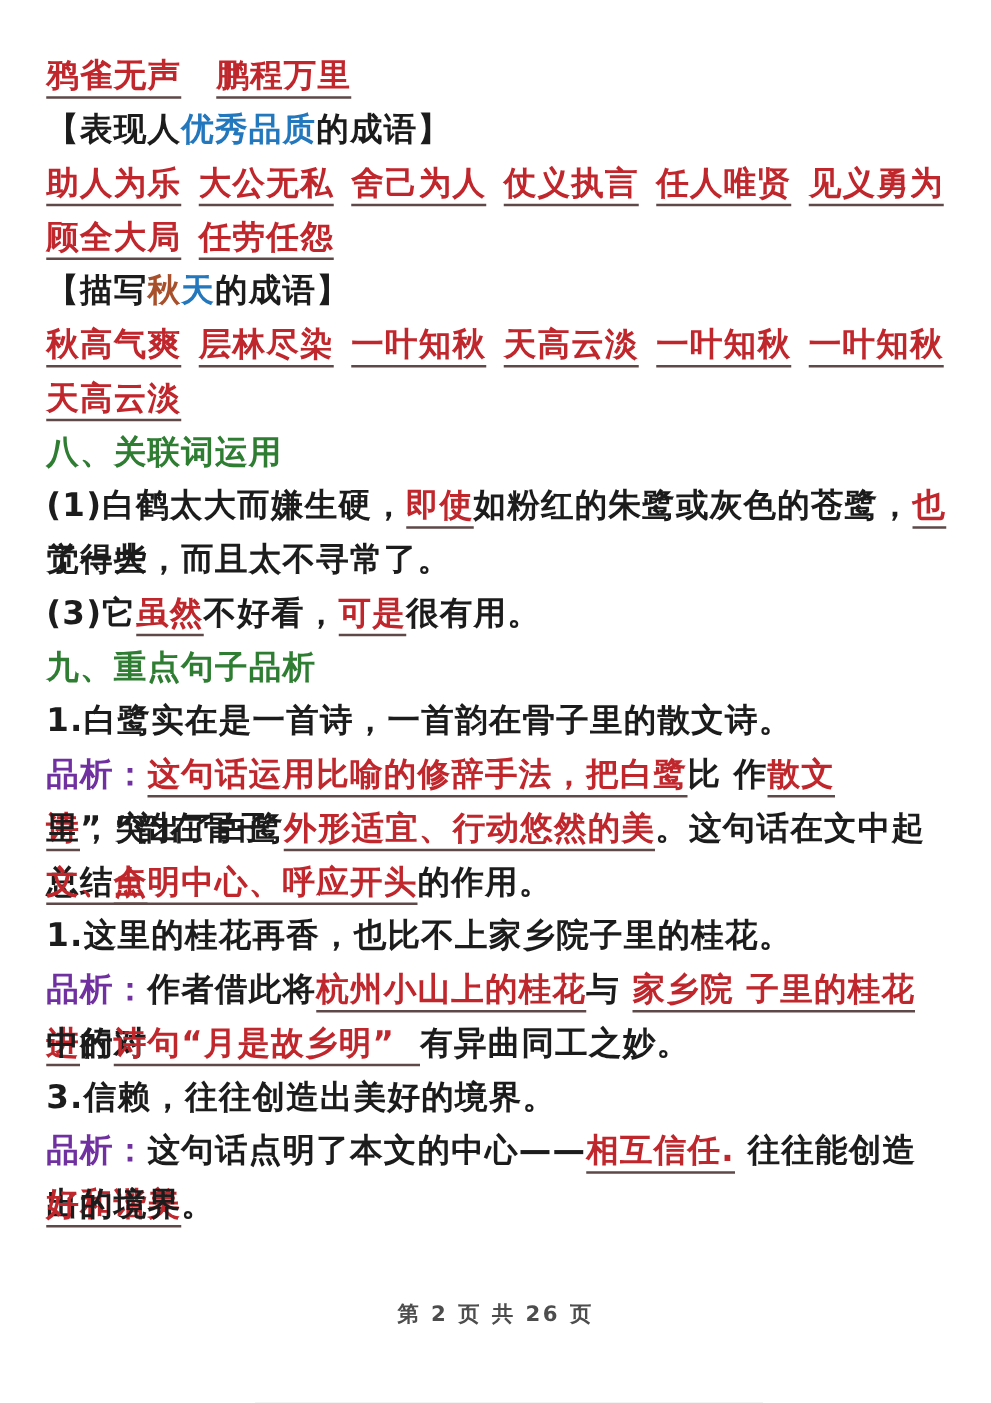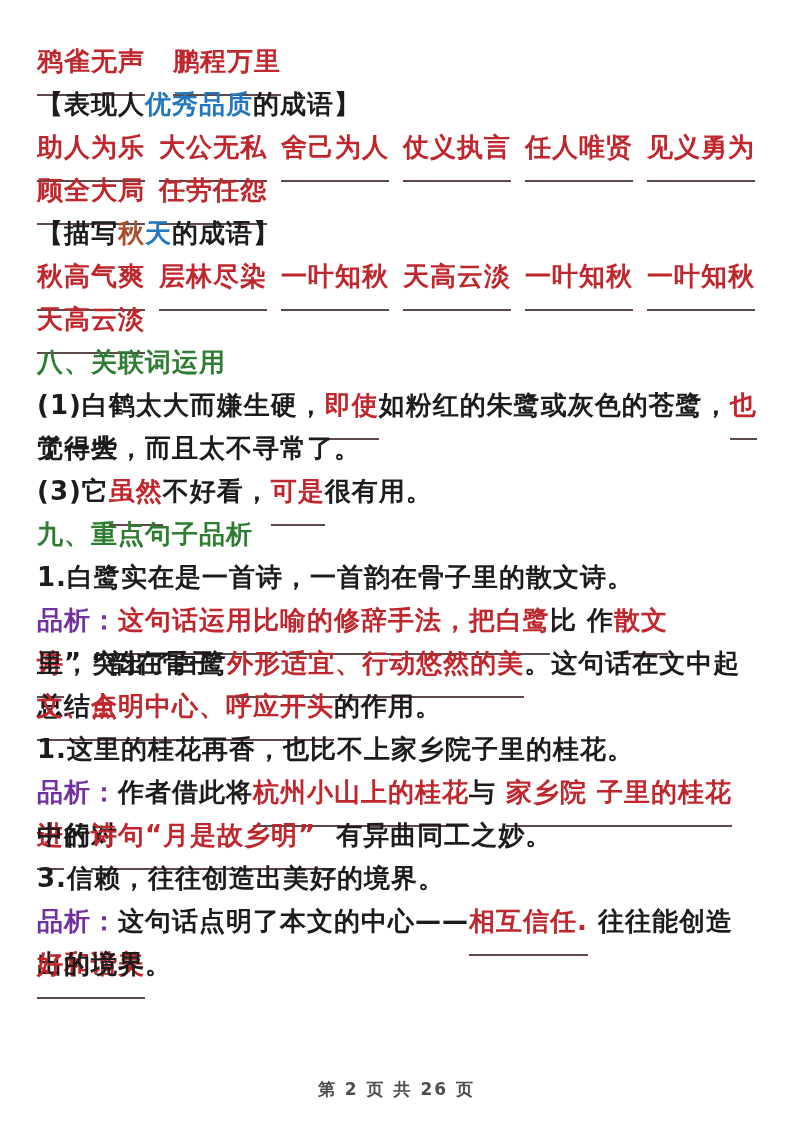--- a/index.html
+++ b/index.html
@@ -21,35 +21,35 @@
     letter-spacing:1px;
     font-weight:600;
   }
   .seg { display:inline; }
   
   .seg-k { color:#1c1c1c;text-align:center; }
   
   .seg-r {
     color:#c0272d;
     border-bottom:2px solid #5f4848;
-    padding-bottom:18px;
+    padding-bottom:1px;
   }
   
   .seg-bl { color:#2377bd; }
   
   .seg-br { color:#a8502c; }
   
   .seg-g { color:#2e7d32; font-weight:700;margin-top:24px; }
   
   .seg-p { color:#7030a0; font-weight:700; }
   
   .seg-sp { display:inline-block; width:14px; }
   .footer {
     position:absolute;
-    left:0; top:1078px;
+    left:0; top:1040px;
     width:100%;
     text-align:center;
     font-size:17px;
     letter-spacing:2px;
     color:#4d4d4d;
     font-weight:600;
   }
 </style>
 </head>
 <body>

